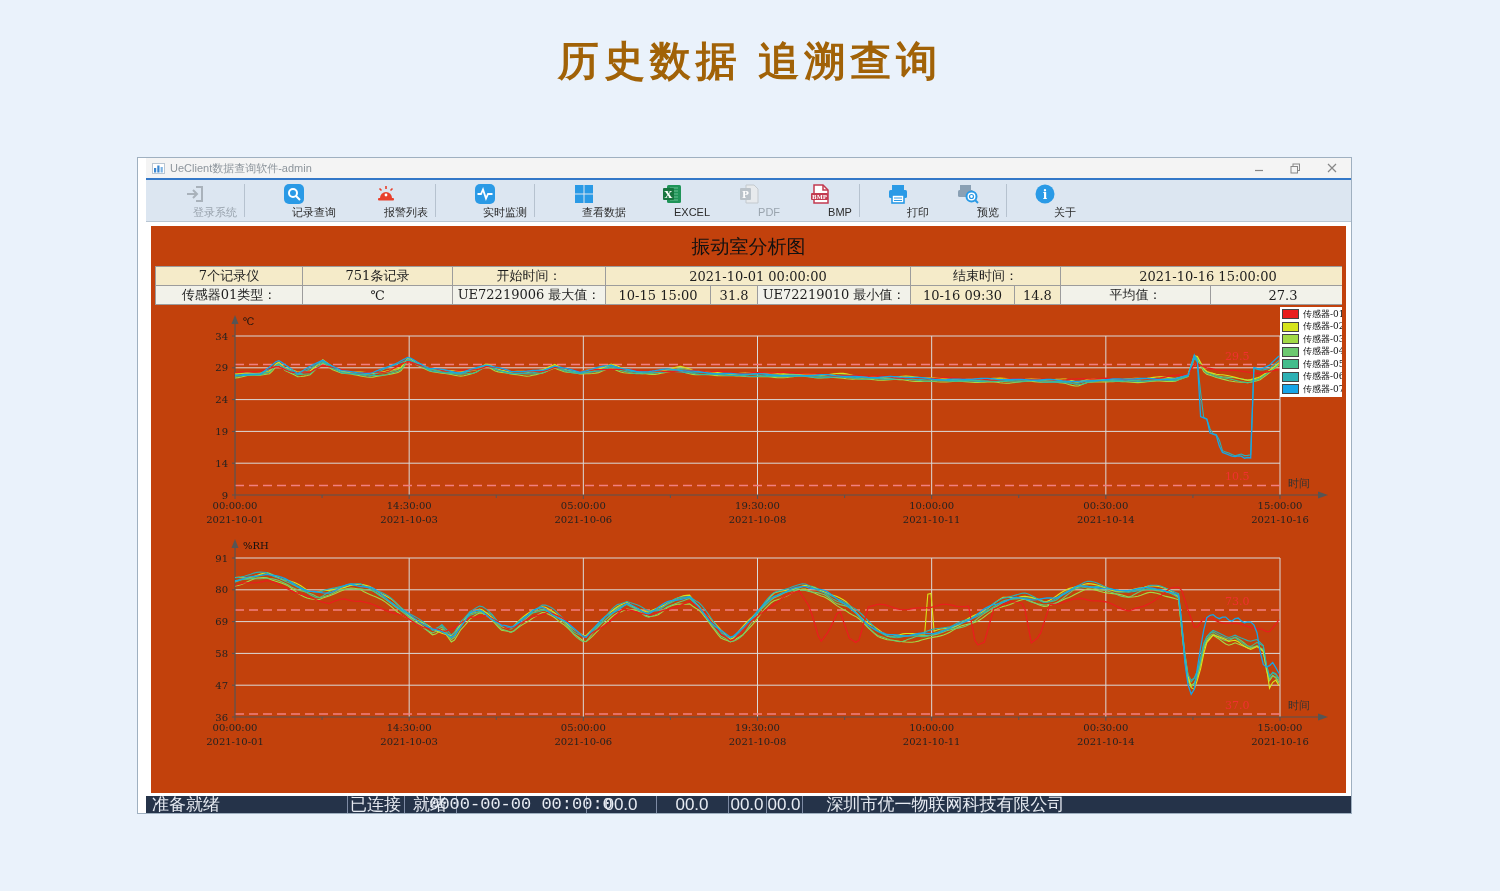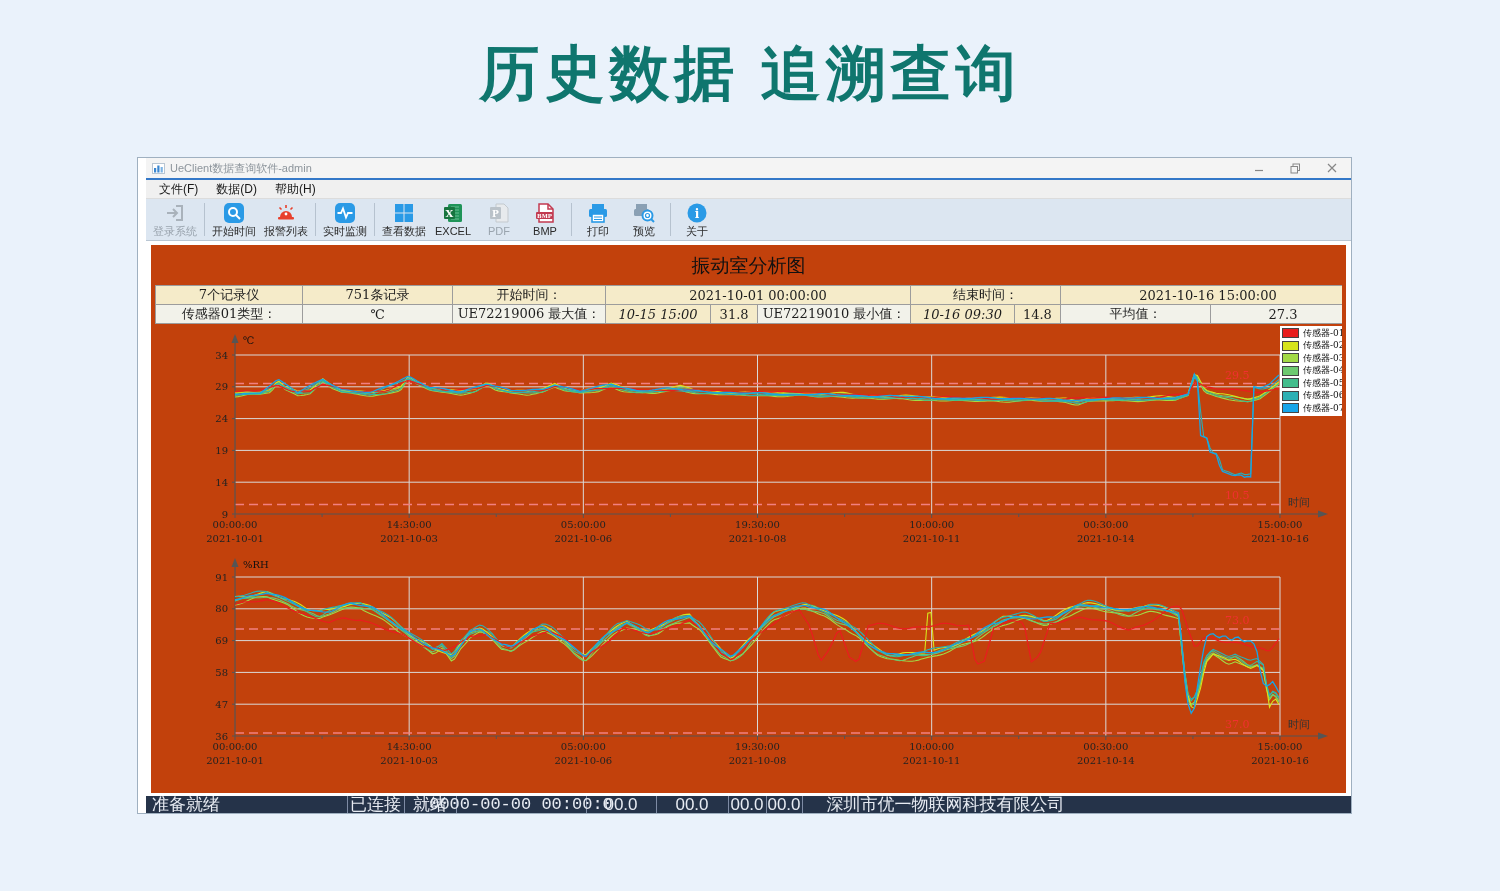--- a/index.html
+++ b/index.html
@@ -1,54 +1,54 @@
 <!DOCTYPE html>
 <html><head>
 <meta charset="utf-8">
 <style>
   * { margin:0; padding:0; box-sizing:border-box; }
   html,body { width:1500px; height:891px; }
   body { background:#eaf2fb; font-family:"Liberation Sans", sans-serif; position:relative; overflow:hidden; }
 
   .hero { text-align:center; padding-top:34px; }
-  .hero-title { font-size:60px; font-weight:800; color:#0f766e; letter-spacing:5px; }
+  .hero-title { font-size:41px; font-weight:800; color:#a16207; letter-spacing:5px; }
   .hero-sub { margin-top:24px; font-size:29px; color:#101f2f; letter-spacing:3px; }
 
   .window { position:absolute; left:137px; top:157px; width:1215px; height:657px;
             background:#fff; border:1px solid #9fb0c0; display:flex; flex-direction:column;padding-left:8px; }
 
   .titlebar { height:20px; background:#f4f4f4; display:flex; align-items:center; padding:0 6px; flex:none; }
   .titlebar .appicon { margin-right:5px; display:flex; }
   .titlebar .apptitle { font-size:11px; color:#8d959c; }
   .wctrls { margin-left:auto; display:flex; align-items:center; gap:26px; padding-right:8px; }
   .wctrl { display:flex; align-items:center; cursor:default; }
 
   .blueline { height:2px; background:#3478c8; flex:none; }
 
   .menubar { height:19px; background:#f0f0f0; border-bottom:1px solid #dcdcdc; display:flex; align-items:center; padding-left:4px; flex:none; }
   .menu-item { font-size:12px; color:#1a1a1a; padding:0 9px; }
 
   .toolbar { height:42px; background:#dce6f1; border-bottom:1px solid #b9c6d3; display:flex; align-items:stretch; padding-left:3px; flex:none; }
   .tbtn { min-width:46px; padding:2px 4px 0 4px; display:flex; flex-direction:column; align-items:center; justify-content:flex-start; }
   .tbtn .ticon { height:23px; display:flex; align-items:center; }
-  .tbtn .tlabel { font-size:11px; color:#2b2b2b; line-height:14px; white-space:nowrap; }
+  .tbtn .tlabel { font-size:11px; color:#2b2b2b; line-height:14px; white-space:nowrap;margin-left:40px; }
   .tbtn.disabled .tlabel { color:#9aa4ae; }
   .tsep { width:1px; background:#b6c2cf; margin:4px 3px; }
 
   .content { flex:1; margin:4px 5px 3px 5px; border:4px solid #c2410c; background:#c2410c; position:relative; overflow:hidden; }
 
   .report-title { text-align:center; font-family:"DejaVu Serif", serif; font-size:19px; color:#111; margin-top:4px; line-height:24px; }
 
   table.summary { width:1200px; margin:8px auto 0 auto; border-collapse:collapse; table-layout:fixed;
                   font-family:"DejaVu Serif", serif; font-size:13px; color:#1d1d1d; }
   table.summary td { border:1px solid #9c9c9c; height:16px; text-align:center; overflow:hidden; white-space:nowrap;margin-left:48px; }
   td.cream { background:#f5ebc9; }
   td.pale  { background:#f2f2ea; }
   .splitcell { display:flex; height:100%; align-items:center; }
-  .splitcell .st { flex:0 0 69%;font-style:italic; }
+  .splitcell .st { flex:0 0 69%; }
   .splitcell .sv { flex:1; border-left:1px solid #9c9c9c; height:100%; display:flex; align-items:center; justify-content:center; }
 
   .chartbox { position:relative; width:1203px; margin:6px auto 0 auto; }
   .chartbox svg { display:block; }
   svg text { font-family:"DejaVu Serif", serif; }
 
   .legend { position:absolute; right:2px; top:-4px; width:76px; background:#fff; padding:1px 2px; }
   .litem { display:flex; align-items:center; height:12.5px; }
   .lswatch { width:17px; height:10px; border:1px solid #444; margin-right:4px; flex:none; }
   .llabel { font-family:"DejaVu Serif", serif; font-size:9px; color:#111; white-space:nowrap; }
@@ -96,25 +96,20 @@
         </span>
       <span class="wctrl">
           <svg width="10" height="10">
             <path d="M1 1l8 8M9 1l-8 8" stroke="#878787" stroke-width="1.2"></path>
           </svg>
         </span>
     </span>
   </div>
   <div class="blueline"></div>
 
-  <div class="menubar">
-      <span class="menu-item">文件(F)</span>
-      <span class="menu-item">数据(D)</span>
-      <span class="menu-item">帮助(H)</span>
-    </div>
 
   <div class="toolbar">
       <div class="tbtn disabled">
     <span class="ticon">
           <svg width="22" height="22" viewBox="0 0 22 22">
             <path d="M12 4h6v14h-6" fill="none" stroke="#a9b2bb" stroke-width="2"></path>
             <path d="M3 11h9" stroke="#a9b2bb" stroke-width="2"></path>
             <path d="M9 7l4 4-4 4" fill="none" stroke="#a9b2bb" stroke-width="2"></path>
           </svg>
         </span>
@@ -122,21 +117,21 @@
   </div>
       <div class="tsep"></div>
       <div class="tbtn">
     <span class="ticon">
           <svg width="22" height="22" viewBox="0 0 22 22">
             <rect x="1" y="1" width="20" height="20" rx="5" fill="#2a9ae6"></rect>
             <circle cx="10" cy="10" r="4" fill="none" stroke="#fff" stroke-width="2"></circle>
             <path d="M13 13l4 4" stroke="#fff" stroke-width="2"></path>
           </svg>
         </span>
-    <span class="tlabel">开始时间</span>
+    <span class="tlabel">记录查询</span>
   </div>
       <div class="tbtn">
     <span class="ticon">
           <svg width="22" height="22" viewBox="0 0 22 22">
             <path d="M5 15a6 6 0 0 1 12 0z" fill="#e8402c"></path>
             <rect x="3" y="15" width="16" height="2.5" rx="1" fill="#e8402c"></rect>
             <path d="M11 3v3M4.5 5.5l2 2M17.5 5.5l-2 2" stroke="#e8402c" stroke-width="1.6"></path>
             <circle cx="11" cy="12" r="1.4" fill="#fff"></circle>
           </svg>
         </span>

